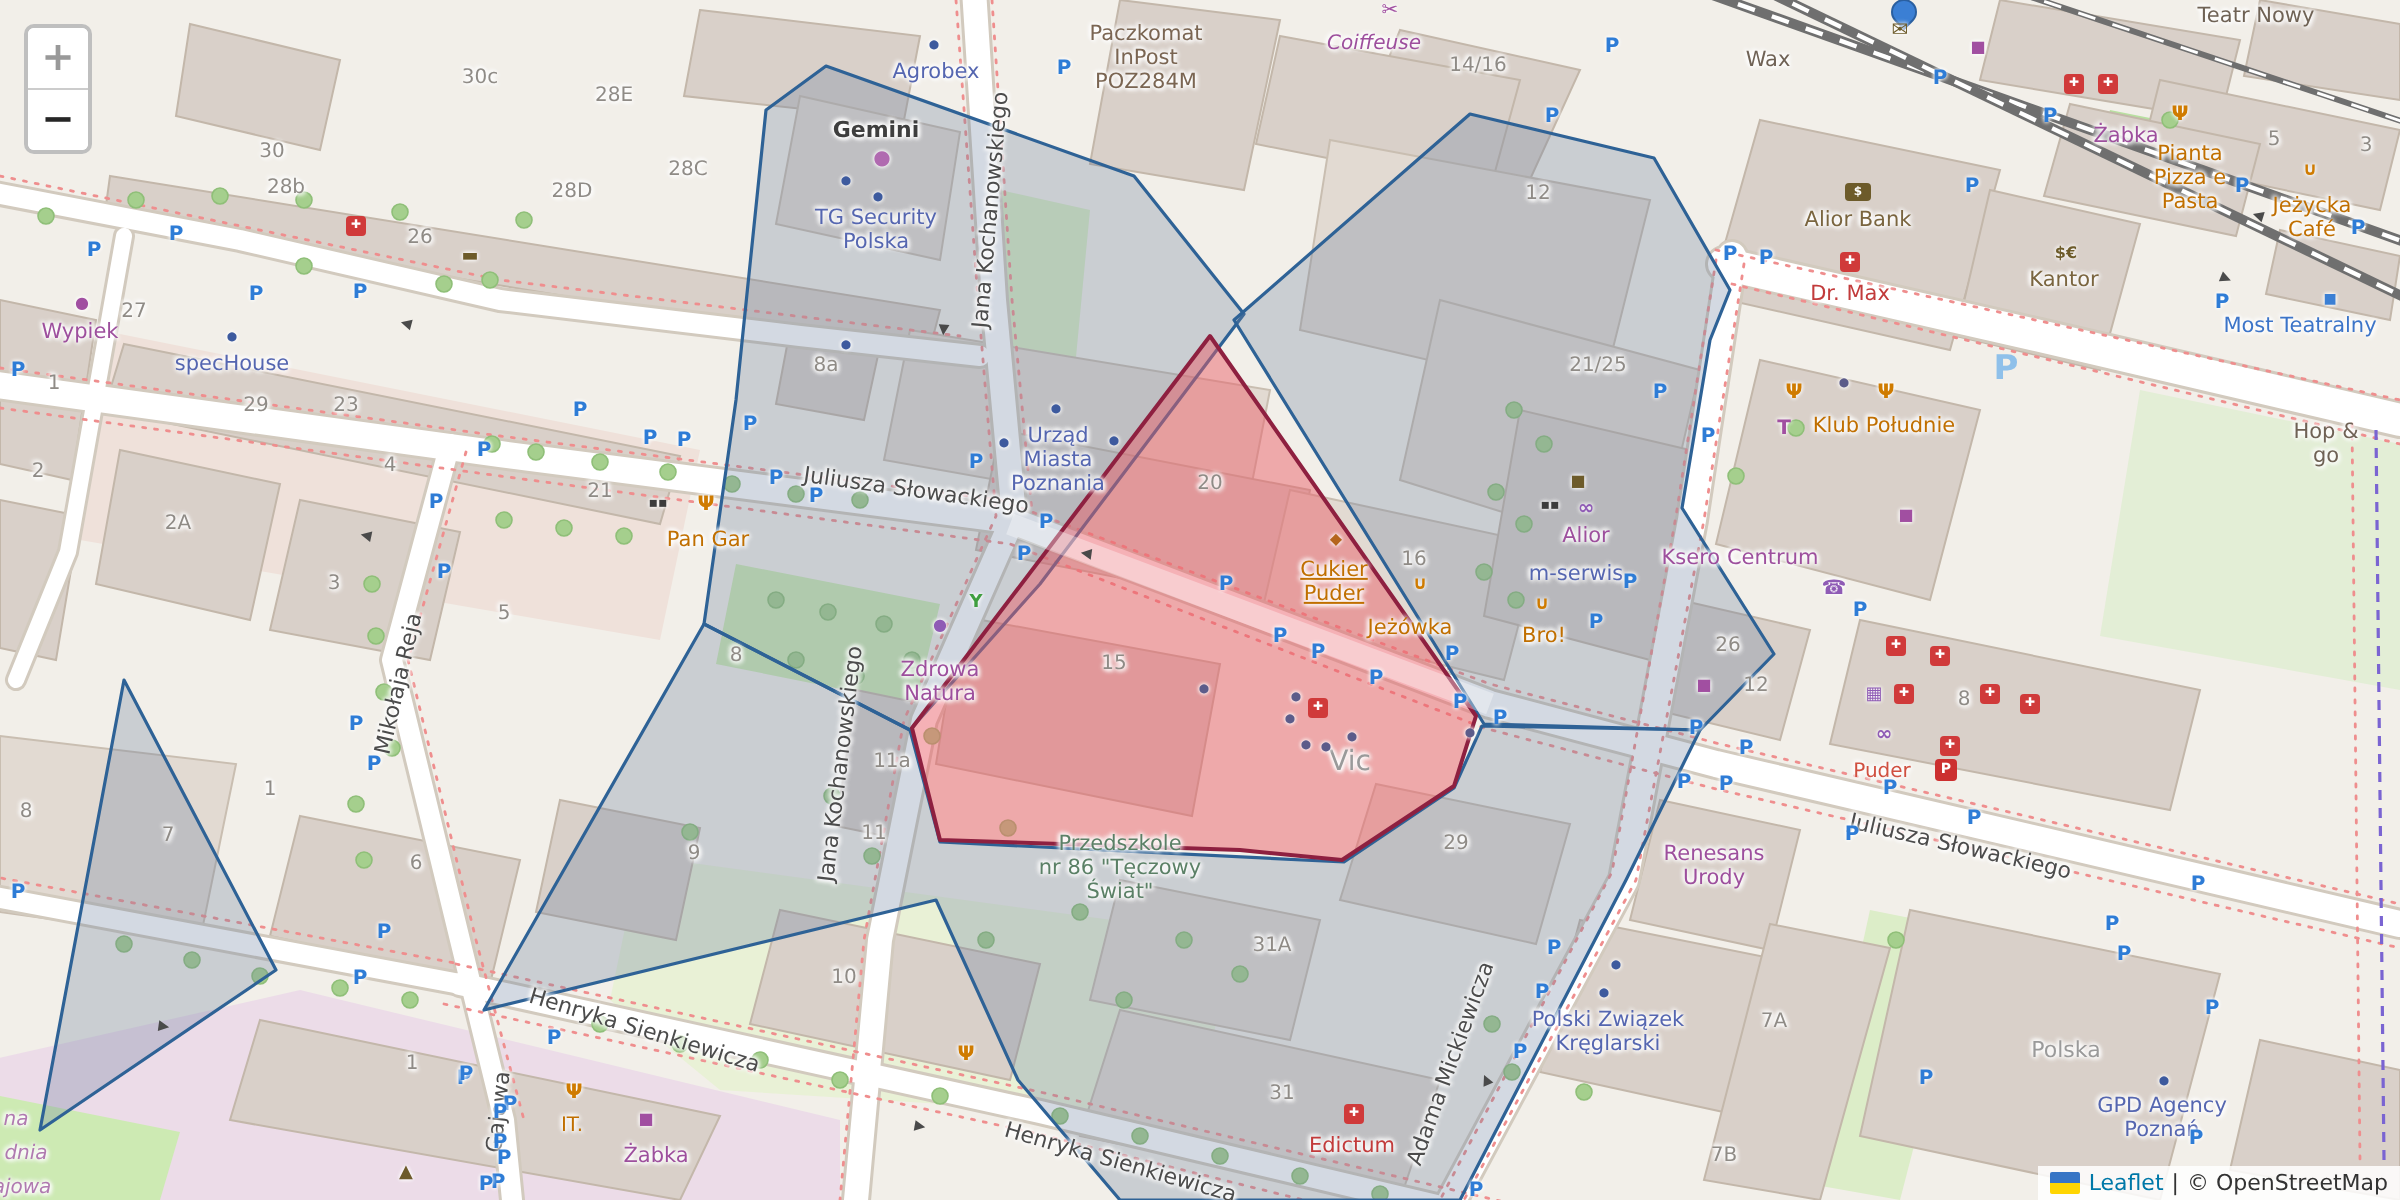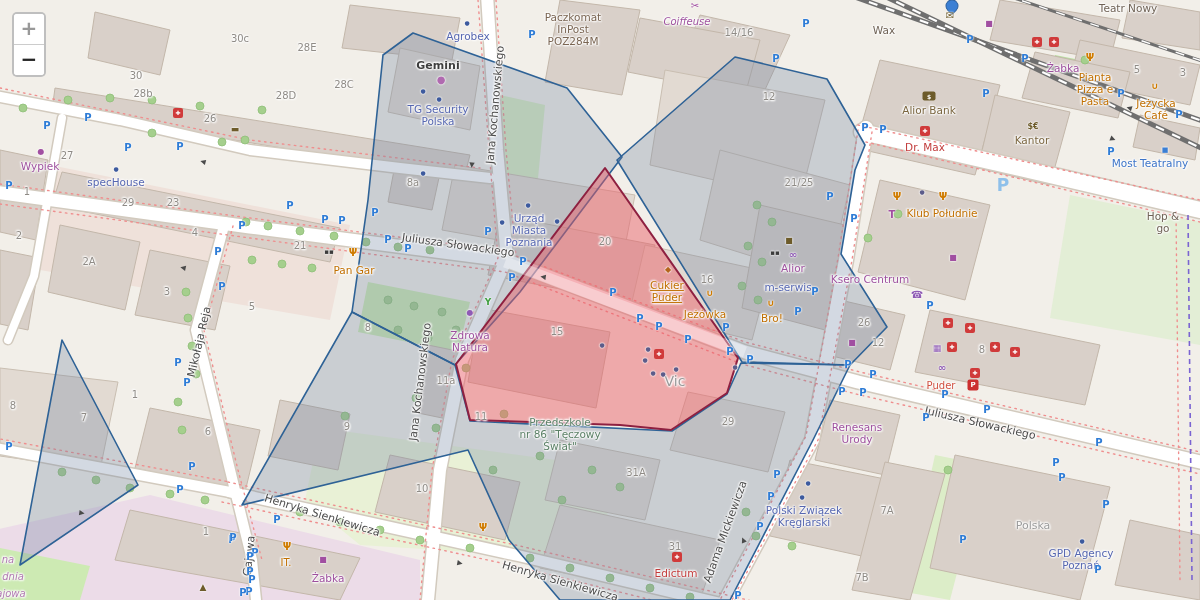--- a/index.html
+++ b/index.html
@@ -309,24 +309,24 @@
       <div class="lbl num" style="left: 557px; top: 332px;">15</div>
       <div class="lbl num" style="left: 769px; top: 97px;">12</div>
       <div class="lbl num" style="left: 799px; top: 183px;">21/25</div>
       <div class="lbl num" style="left: 739px; top: 33px;">14/16</div>
       <div class="lbl num" style="left: 1137px; top: 70px;">5</div>
       <div class="lbl num" style="left: 1183px; top: 73px;">3</div>
       <div class="lbl num" style="left: 864px; top: 323px;">26</div>
       <div class="lbl num" style="left: 878px; top: 343px;">12</div>
       <div class="lbl num" style="left: 982px; top: 350px;">8</div>
       <div class="lbl num" style="left: 446px; top: 381px;">11a</div>
-      <div class="lbl num" style="left: 437px; top: 417px; margin-left: 44px;">11</div>
+      <div class="lbl num" style="left: 437px; top: 417px;">11</div>
       <div class="lbl num" style="left: 728px; top: 422px;">29</div>
       <div class="lbl num" style="left: 636px; top: 473px;">31A</div>
-      <div class="lbl num" style="left: 641px; top: 547px; margin-left: 34px;">31</div>
+      <div class="lbl num" style="left: 641px; top: 547px;">31</div>
       <div class="lbl num" style="left: 422px; top: 489px;">10</div>
       <div class="lbl num" style="left: 347px; top: 427px;">9</div>
       <div class="lbl num" style="left: 84px; top: 418px;">7</div>
       <div class="lbl num" style="left: 13px; top: 406px;">8</div>
       <div class="lbl num" style="left: 887px; top: 511px;">7A</div>
       <div class="lbl num" style="left: 862px; top: 578px;">7B</div>
       <div class="lbl num" style="left: 135px; top: 395px;">1</div>
       <div class="lbl num" style="left: 208px; top: 432px;">6</div>
       <div class="lbl num" style="left: 206px; top: 532px;">1</div>
     </div>
@@ -478,13 +478,19 @@
       <span class="arrow" style="left: 1129px; top: 108px; transform: translate(-50%, -50%) rotate(197deg);">▶</span>
       <span class="arrow" style="left: 1113px; top: 139px; transform: translate(-50%, -50%) rotate(22deg);">▶</span>
       <span class="arrow" style="left: 743px; top: 540px; transform: translate(-50%, -50%) rotate(246deg);">▶</span>
     </div>
 
   <div id="zoomctl">
     <a href="#" id="zoomin">+</a>
     <a href="#" id="zoomout">−</a>
   </div>
 
+  <div id="attrib">
+    <span id="flag"></span>
+    <a href="#">Leaflet</a>
+    <span>|</span>
+    <a href="#" style="color:#333">© OpenStreetMap</a>
+  </div>
 </div>
 
 </body></html>

